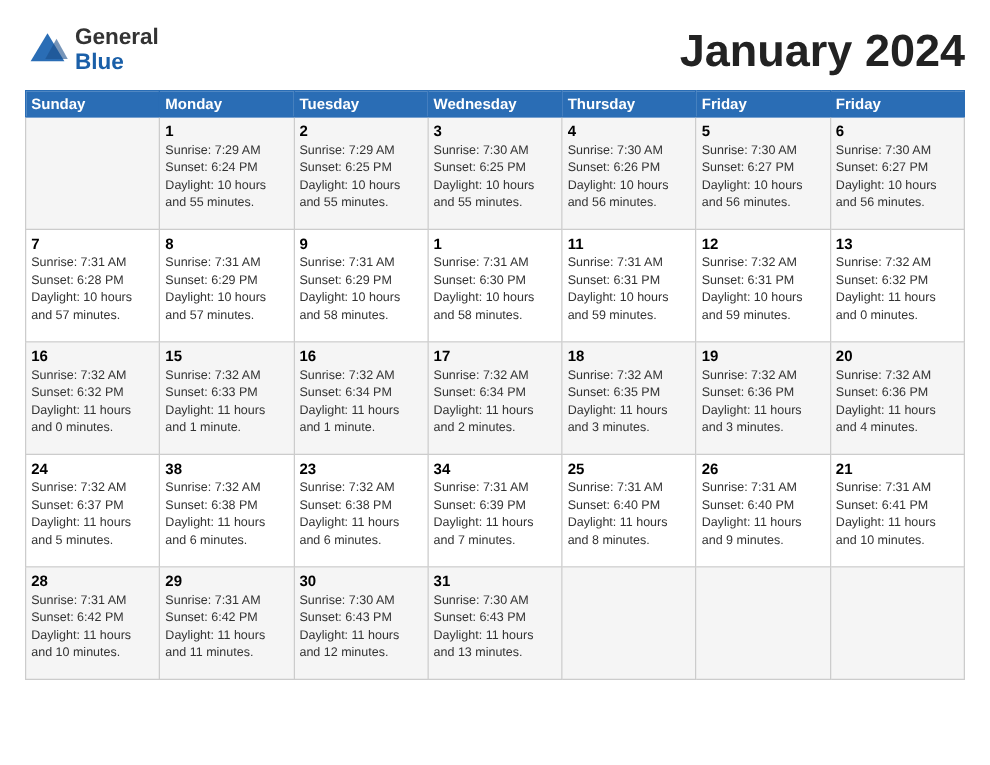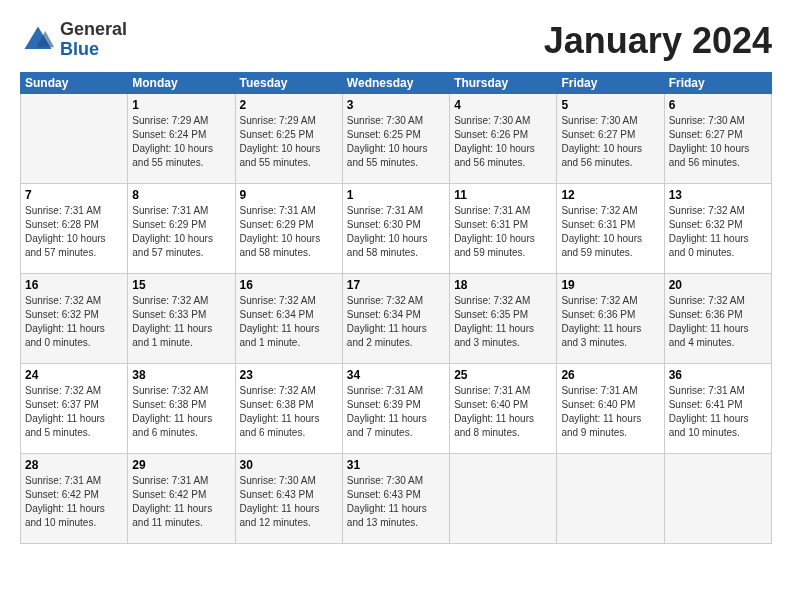--- a/index.html
+++ b/index.html
@@ -279,21 +279,21 @@
 Sunset: 6:40 PM
 Daylight: 11 hours and 8 minutes.</div>
         </td>
         <td>
           <div class="day-number">26</div>
           <div class="day-info" style="white-space: pre-line;">Sunrise: 7:31 AM
 Sunset: 6:40 PM
 Daylight: 11 hours and 9 minutes.</div>
         </td>
         <td>
-          <div class="day-number">36</div>
+          <div class="day-number">21</div>
           <div class="day-info" style="white-space: pre-line;">Sunrise: 7:31 AM
 Sunset: 6:41 PM
 Daylight: 11 hours and 10 minutes.</div>
         </td>
       </tr>
       <tr>
         <td>
           <div class="day-number">28</div>
           <div class="day-info" style="white-space: pre-line;">Sunrise: 7:31 AM
 Sunset: 6:42 PM

